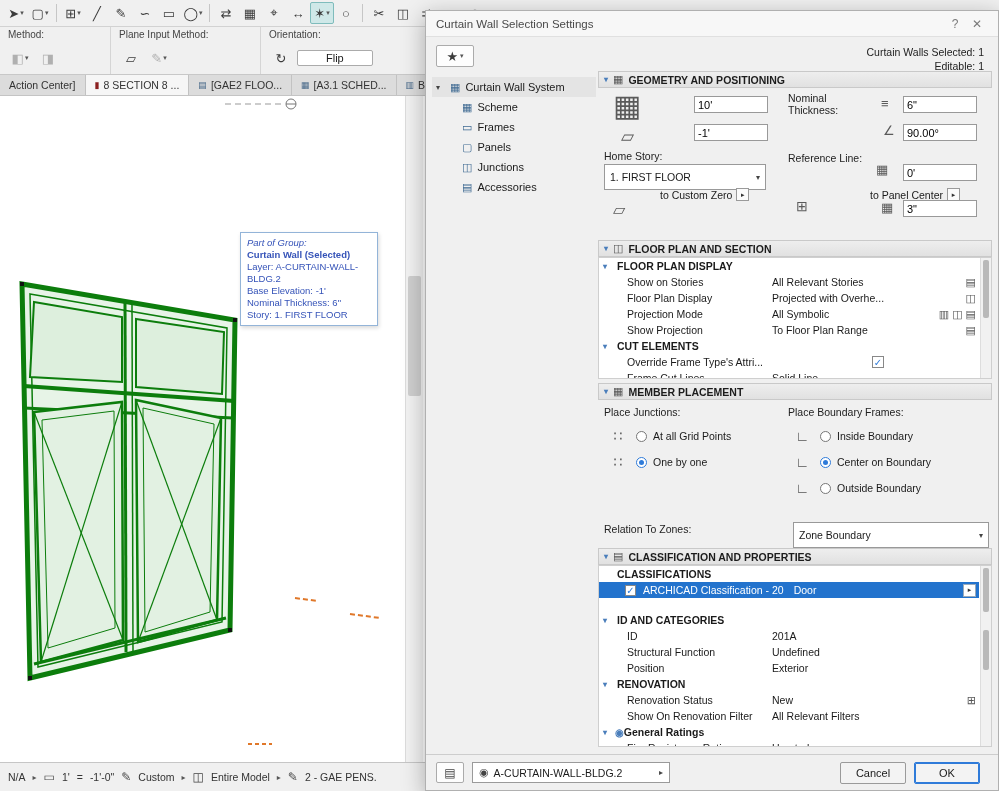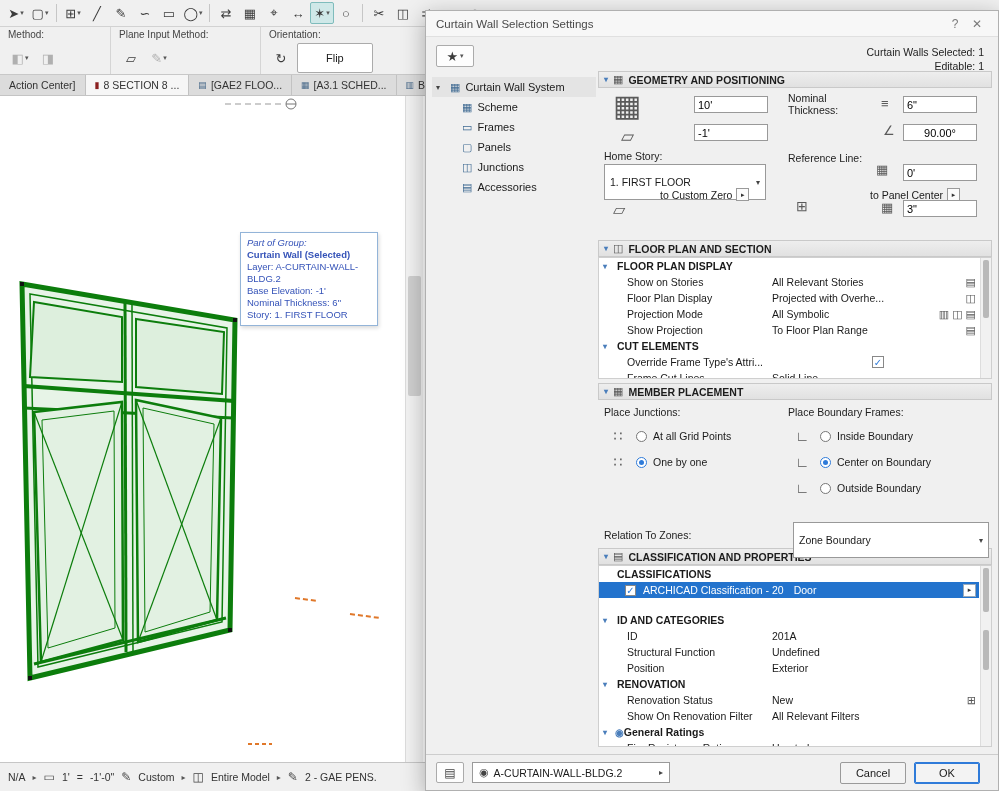--- a/index.html
+++ b/index.html
@@ -13,21 +13,21 @@
   .ti.hl { background:#cfe8e8; border:1px solid #7fbcbc; }
   .tsep { width:1px; height:18px; background:#c6c6c6; margin:0 4px; }
 
   
   .tb-2 { position:absolute; left:0; top:27px; width:999px; height:48px; background:#f0f0f0; border-bottom:1px solid #c8c8c8; display:flex; z-index:2; }
   .grp { padding:2px 8px 0 8px; position:relative; }
   .grp + .grp { border-left:1px solid #d5d5d5; }
   .grp-label { font-size:10px; color:#444; height:14px; }
   .grp-row { display:flex; align-items:center; gap:4px; height:30px; }
   .ti.dis { color:#b0b0b0; }
-  .flip-btn { background:#fff; border:1px solid #ababab; border-radius:2px; height:30px; padding:0 28px; display:inline-flex; align-items:center; font-size:11px; }
+  .flip-btn { background:#fff; border:1px solid #ababab; border-radius:2px; height:16px; padding:0 28px; display:inline-flex; align-items:center; font-size:11px; }
 
   
   .tabbar { position:absolute; left:0; top:75px; width:999px; height:21px; background:#e9e9e9; border-bottom:1px solid #c4c4c4; display:flex; z-index:2; }
   .tab { display:flex; align-items:center; gap:4px; padding:0 9px; font-size:10.5px; color:#333; background:#dcdcdc; border-right:1px solid #c2c2c2; }
   .tab.active { background:#f6f6f6; }
   .tab .tico { font-size:9px; }
 
   
   .canvas { position:absolute; left:0; top:96px; width:425px; height:666px; background:#fff; z-index:1; }
   .vscroll { position:absolute; left:405px; top:96px; width:18px; height:666px; background:#f2f2f2; border-left:1px solid #dcdcdc; z-index:1; }
@@ -68,21 +68,21 @@
   .panel-h .ar { color:#4a7ebb; font-size:8px; }
   .panel-h .hico { font-size:11px; color:#555; font-weight:normal; }
   .mt4 { margin-top:4px; }
 
   .geo { position:relative; height:148px; background:#f0f0f0; }
   .inp { position:absolute; height:17px; width:74px; border:1px solid #999; background:#fff; font:inherit; padding:0 3px; }
   .glabel { position:absolute; font-size:10.5px; color:#222; }
   .gico { position:absolute; color:#5a5a5a; }
   .flyrow { position:absolute; display:flex; align-items:center; gap:4px; font-size:10.5px; }
   .flybox { width:13px; height:13px; border:1px solid #9a9a9a; background:#fbfbfb; display:flex; align-items:center; justify-content:center; font-size:7px; color:#333; }
-  .dd { position:absolute; height:36px; border:1px solid #999; background:#fff; display:flex; align-items:center; padding:0 5px; font-size:10.5px;justify-content:space-between; }
+  .dd { position:absolute; height:26px; border:1px solid #999; background:#fff; display:flex; align-items:center; padding:0 5px; font-size:10.5px;justify-content:space-between; }
   .dd .chev { margin-left:auto; font-size:8px; color:#444; }
 
   .plist { position:relative; background:#fff; border:1px solid #cfcfcf; overflow:hidden; padding-right:12px; }
   .lrow { height:16px; display:flex; align-items:center; font-size:10.5px; }
   .lrow .exp { width:10px; margin-left:4px; font-size:8px; color:#4a7ebb; }
   .lrow.subh { font-weight:bold; }
   .plabel { margin-left:14px; width:145px; }
   .lrow.subh .plabel { margin-left:4px; width:auto; }
   .pvalue { flex:1; }
   .ricons { margin-left:auto; display:flex; gap:3px; padding-right:3px; font-size:11px; color:#555; }
@@ -376,21 +376,21 @@
         <div class="geo">
           <span class="gico" style="left:15px; top:0; font-size:30px;">▦</span>
           <input class="inp" style="left: 96px; top: 8px;" value="10'">
           <span class="gico" style="left:23px; top:38px; font-size:17px;">▱</span>
           <input class="inp" style="left: 96px; top: 36px;" value="-1'">
 
           <span class="glabel" style="left:190px; top:4px; width:64px; line-height:12px;">Nominal Thickness:</span>
           <span class="gico" style="left:283px; top:8px; font-size:13px;">≡</span>
           <input class="inp" style="left: 305px; top: 8px;" value="6&quot;">
           <span class="gico" style="left:285px; top:35px; font-size:13px;">∠</span>
-          <input class="inp" style="left: 305px; top: 36px; text-align: center;" value="90.00°">
+          <input class="inp" style="left: 305px; top: 36px;" value="90.00°">
 
           <span class="glabel" style="left:6px; top:62px;">Home Story:</span>
           <div class="dd" style="left:6px; top:76px; width:162px;">
             <span>1. FIRST FLOOR</span>
             <span class="chev">▾</span>
           </div>
 
           <span class="glabel" style="left:190px; top:64px;">Reference Line:</span>
           <span class="gico" style="left:278px; top:74px; font-size:13px;">▦</span>
           <input class="inp" style="left: 305px; top: 76px;" value="0'">
@@ -504,21 +504,21 @@
             <span>Center on Boundary</span>
           </div>
           <div class="opt" style="left:192px; top:80px;">
             <span class="oico">∟</span>
             <span class="radio"></span>
             <span>Outside Boundary</span>
           </div>
         </div>
 
         <div class="zones">
-          <span class="glabel" style="left:6px; top:9px;">Relation To Zones:</span>
+          <span class="glabel" style="left:6px; top:3px;">Relation To Zones:</span>
           <div class="dd" style="left:195px; top:2px; width:196px;">
             <span>Zone Boundary</span>
             <span class="chev">▾</span>
           </div>
         </div>
 
         <div class="panel-h mt4">
           <span class="ar">▾</span>
           <span class="hico">▤</span>
           <span>CLASSIFICATION AND PROPERTIES</span>

